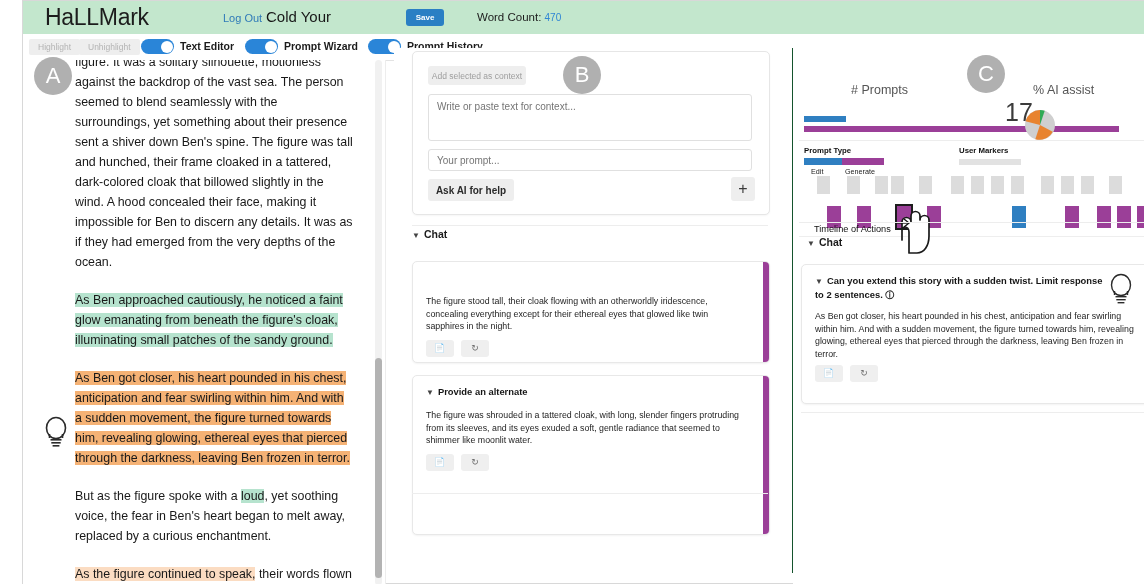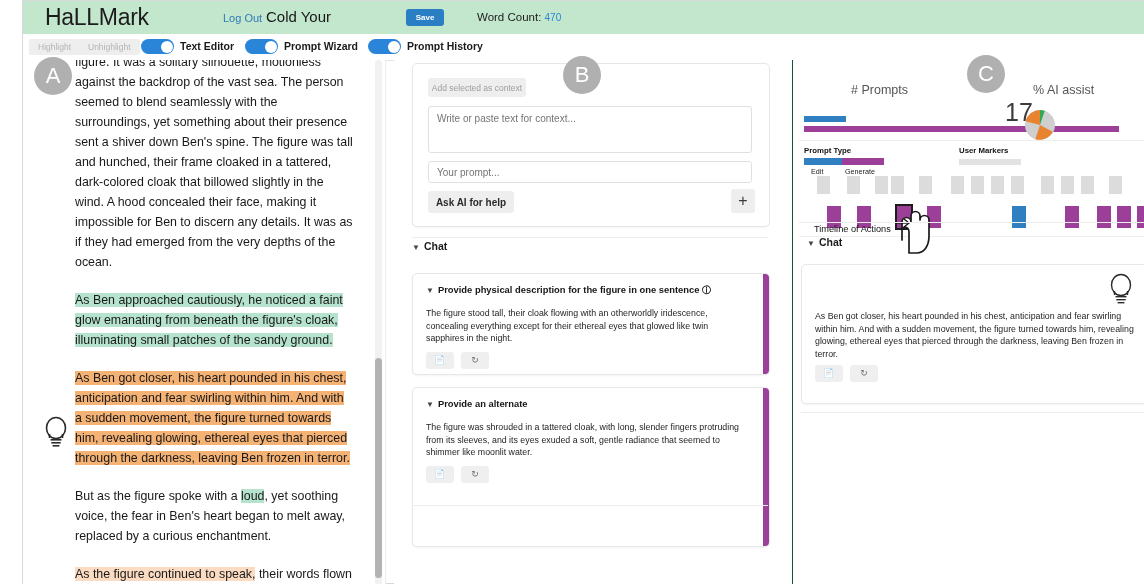--- a/index.html
+++ b/index.html
@@ -79,22 +79,22 @@
   .swlbl.l2{ left:261px; }
   .swlbl.l3{ left:384px; }
 
   
   .panel-left{
     position:absolute; left:0; top:59px; width:362px; height:525px;
     background:#fff; border-right:1px solid #ededed;
     overflow:hidden;
   }
   .panel-mid{
-    position:absolute; left:371px; top:59px; width:398px; height:525px;
-    background:#fff; border-right:7px solid #14532d;
+    position:absolute; left:371px; top:47px; width:398px; height:525px;
+    background:#fff; border-right:1px solid #14532d;
   }
   .panel-right{
     position:absolute; left:770px; top:59px; width:374px; height:525px;
     background:#fff;
   }
 
   
   .story{
     position:absolute; left:52px; top:-8px; width:278px;
     font-size:12.4px; line-height:20px; color:#191919;
@@ -267,23 +267,20 @@
     </div>
 
     <div class="divider" style="left:18px;width:356px;top:177px;"></div>
 
     <div class="section-head" style="left:18px; top:180px;">
       <span class="caret">▼</span><span>Chat</span>
     </div>
 
     <div class="card" style="left:18px; top:213px; width:356px; height:100px;">
       <div class="accent"></div>
-      <div class="card-title">
-        <span class="caret">▼</span><span>Provide physical description for the figure in one sentence</span><span style="font-size:9px;">&nbsp;ⓘ</span>
-      </div>
       <div class="card-body" style="top:33px;">The figure stood tall, their cloak flowing with an otherworldly iridescence, concealing everything except for their ethereal eyes that glowed like twin sapphires in the night.</div>
       <button class="minibtn" style="left:13px; top:78px;">📄</button>
       <button class="minibtn" style="left:48px; top:78px;">↻</button>
     </div>
 
     <div class="card" style="left:18px; top:327px; width:356px; height:158px;">
       <div class="accent"></div>
       <div class="card-title">
         <span class="caret">▼</span><span>Provide an alternate</span>
       </div>
@@ -366,20 +363,23 @@
     </div>
 
     <div class="divider" style="left:6px; top:162px; width:366px;"></div>
 
     <div class="section-head" style="left:14px; top:176px;">
       <span class="caret">▼</span><span>Chat</span>
     </div>
 
     <div class="card" style="left:8px; top:204px; width:354px; height:138px;">
       <div class="accent"></div>
+      <div class="card-title" style="right:46px;">
+        <span class="caret">▼</span><span>Can you extend this story with a sudden twist. Limit response to 2 sentences.</span><span style="font-size:9px;">&nbsp;ⓘ</span>
+      </div>
       <div class="card-body" style="top:45px;">As Ben got closer, his heart pounded in his chest, anticipation and fear swirling within him. And with a sudden movement, the figure turned towards him, revealing glowing, ethereal eyes that pierced through the darkness, leaving Ben frozen in terror.</div>
       <button class="minibtn" style="left:13px; top:100px;">📄</button>
       <button class="minibtn" style="left:48px; top:100px;">↻</button>
 
       <svg class="bulb" style="left:306px; top:8px; width:26px; height:33px;" viewBox="0 0 26 33">
         <ellipse cx="13" cy="12" rx="9.5" ry="10.5" fill="none" stroke="#2b2b2b" stroke-width="1.4"></ellipse>
         <path d="M6.5 18 L6.5 22 M19.5 18 L19.5 22" stroke="#2b2b2b" stroke-width="1.4" fill="none"></path>
         <rect x="7.5" y="23" width="11" height="1.4" fill="#2b2b2b"></rect>
         <rect x="8.3" y="26" width="9.4" height="1.4" fill="#2b2b2b"></rect>
         <rect x="9.6" y="29" width="6.8" height="1.4" fill="#2b2b2b"></rect>

